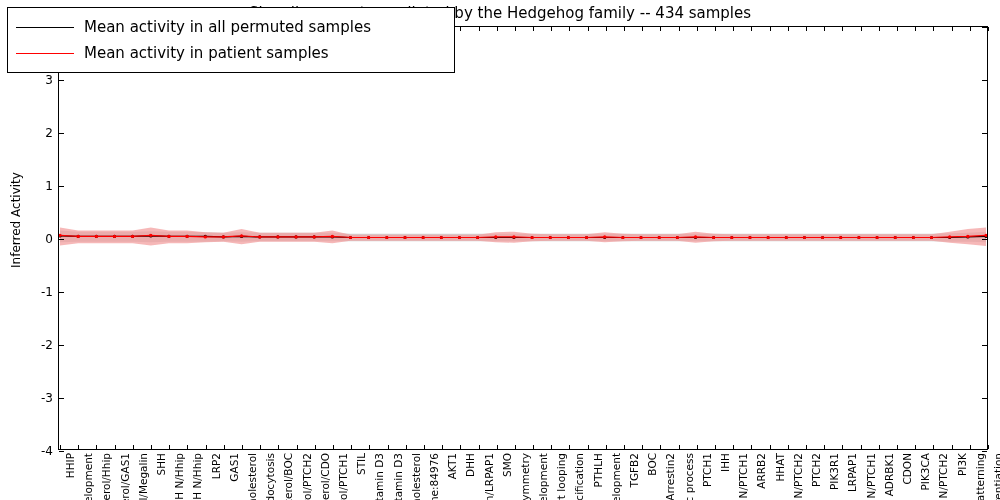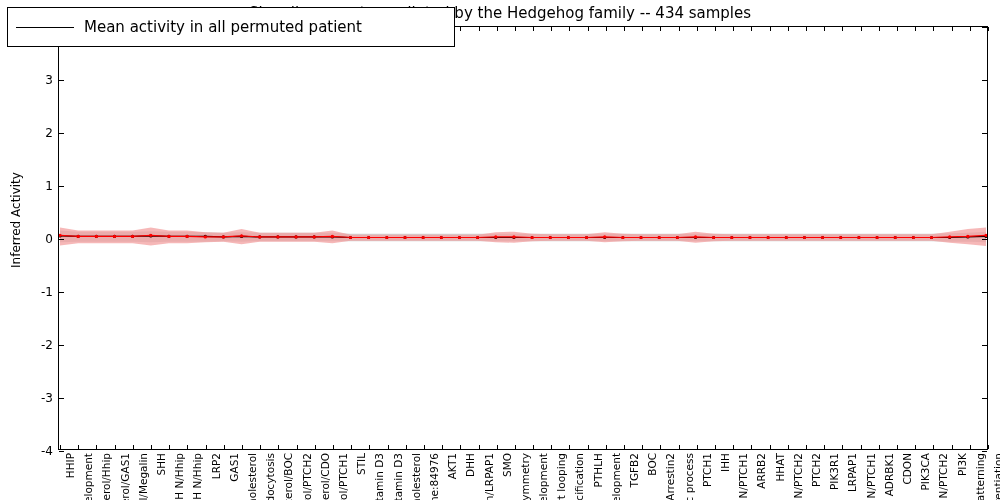--- a/index.html
+++ b/index.html
@@ -433,17 +433,21 @@
       <div class="xtickmark top" style="left: 910.804px;"></div>
       <div class="xtlabel" style="left: 914.804px;">dorsoventral neural tube patterning</div>
       <div class="xtickmark" style="left: 929px;"></div>
       <div class="xtickmark top" style="left: 929px;"></div>
       <div class="xtlabel" style="left: 933px;">mesenchymal cell differentiation</div>
     </div>
 
   <div class="legend">
     <div class="legend-row">
       <span class="legend-line" id="legline0" style="border-top-color: rgb(0, 0, 0);"></span>
-      <span class="legend-label">Mean activity in all permuted patient</span>
+      <span class="legend-label">Mean activity in all permuted samples</span>
+    </div>
+    <div class="legend-row">
+      <span class="legend-line" id="legline1" style="border-top-color: rgb(255, 0, 0);"></span>
+      <span class="legend-label">Mean activity in patient samples</span>
     </div>
   </div>
 
 </div>
 
 </body></html>

